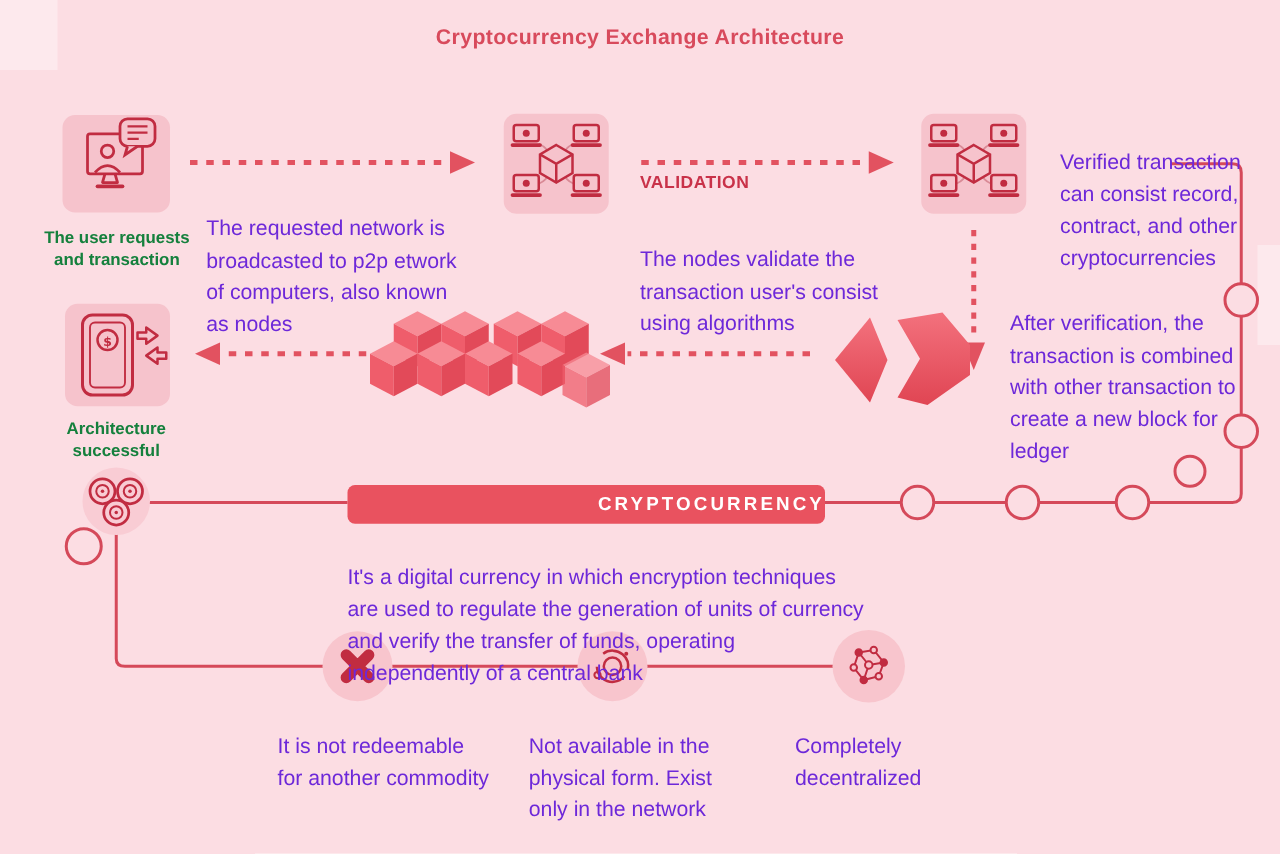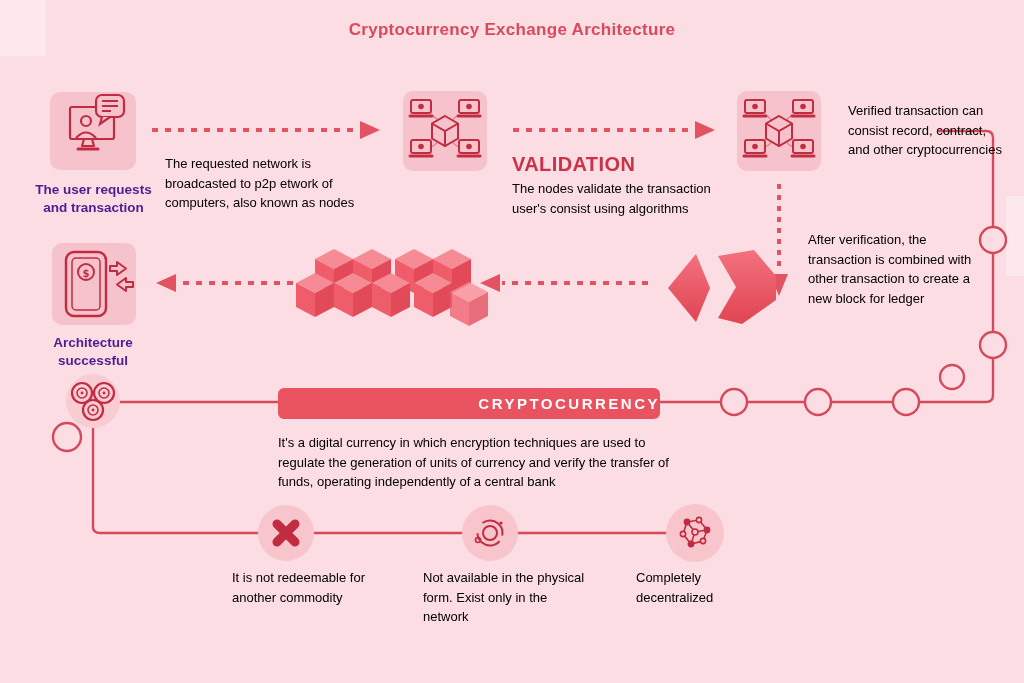--- a/index.html
+++ b/index.html
@@ -2,30 +2,30 @@
 <html><head>
 <meta charset="utf-8">
 <style>
   html,body{margin:0;padding:0;}
   #stage{
     position:relative;width:1024px;height:683px;overflow:hidden;
     background:#fcdde3;
     font-family:"Liberation Sans","DejaVu Sans",sans-serif;
   }
   #diagram-svg{position:absolute;left:0;top:0;z-index:1;}
-  .txt{position:absolute;z-index:3;font-size:13px;line-height:1.5;color:#000000;}
+  .txt{position:absolute;z-index:3;font-size:17px;line-height:1.5;color:#6d28d9;margin-top:16px;}
   .lbl{position:absolute;z-index:3;font-size:13.5px;line-height:1.35;font-weight:bold;
-       color:#4c1d95;text-align:center;}
+       color:#15803d;text-align:center;}
   #page-title{
     position:absolute;z-index:3;left:0;top:20px;width:1024px;text-align:center;
     font-size:17px;font-weight:bold;color:#d84a5c;letter-spacing:0.3px;
   }
   #validation-heading{
-    position:absolute;z-index:3;left:512px;top:153px;
-    font-size:20px;font-weight:bold;color:#c93249;letter-spacing:0.4px;
+    position:absolute;z-index:3;left:512px;top:137px;
+    font-size:14px;font-weight:bold;color:#c93249;letter-spacing:0.4px;
   }
   #crypto-banner{
     position:absolute;z-index:3;left:278px;top:388px;width:382px;height:31px;
     background:#e9525f;border-radius:6px;
     color:#ffffff;font-weight:bold;font-size:15px;letter-spacing:2.5px;
     text-align:right;line-height:31px;
   }
 </style>
 </head>
 <body>
@@ -189,17 +189,17 @@
 <div class="txt" style="left:848px;top:101px;width:158px;">Verified transaction can consist record, contract, and other cryptocurrencies</div>
 
 <div class="txt" style="left:808px;top:230px;width:185px;">After verification, the transaction is combined with other transaction to create a new block for ledger</div>
 
 
 <div class="lbl" style="left:39px;top:334px;width:108px;">Architecture successful</div>
 
 <div id="crypto-banner">CRYPTOCURRENCY</div>
 <div class="txt" style="left:278px;top:433px;width:415px;">It's a digital currency in which encryption techniques are used to regulate the generation of units of currency and verify the transfer of funds, operating independently of a central bank</div>
 
-<div class="txt" style="left:232px;top:568px;width:172px;">It is not redeemable for another commodity</div>
+<div class="txt" style="left:222px;top:568px;width:172px;">It is not redeemable for another commodity</div>
 <div class="txt" style="left:636px;top:568px;width:130px;">Completely decentralized</div>
 <div class="txt" style="left:423px;top:568px;width:162px;">Not available in the physical form. Exist only in the network</div>
 
 </div>
 
 </body></html>

